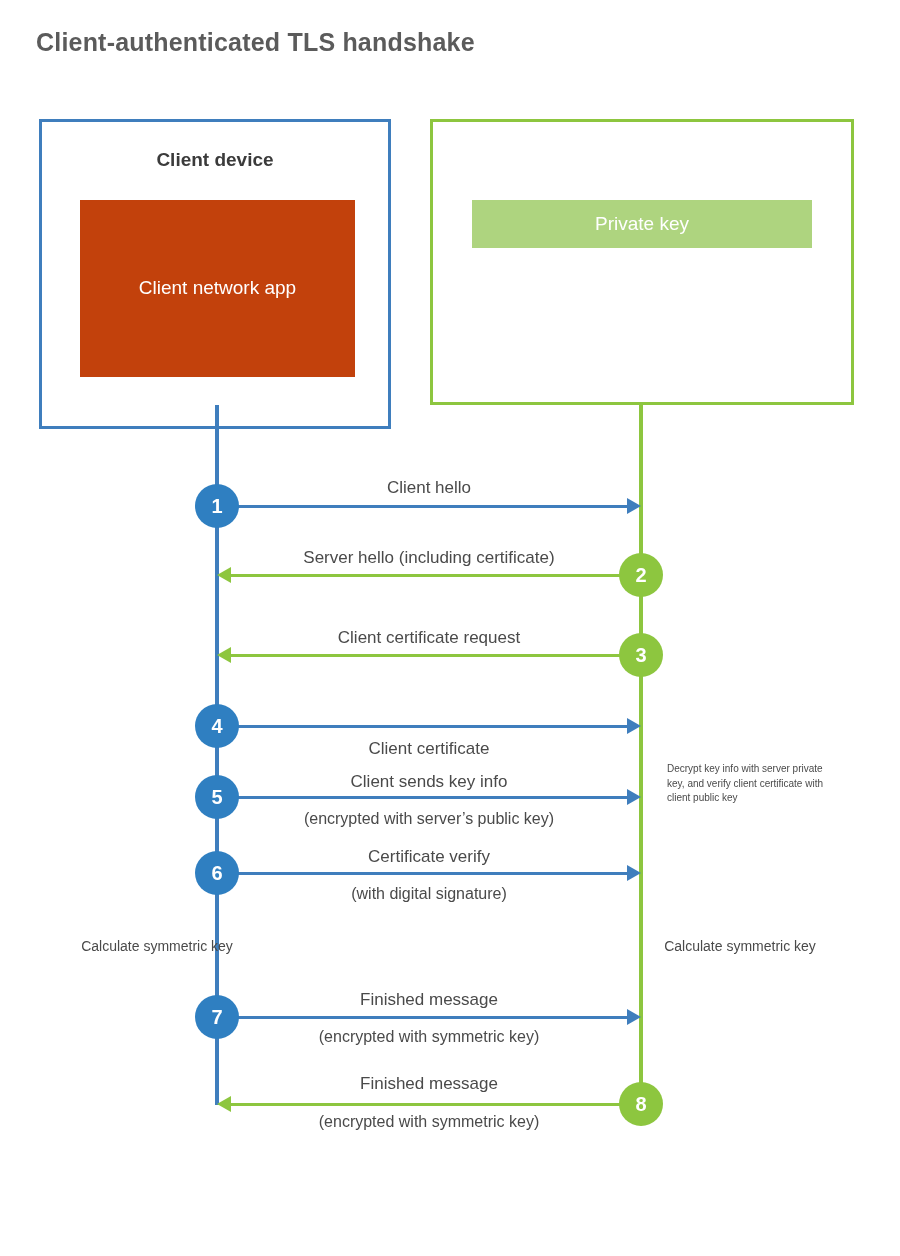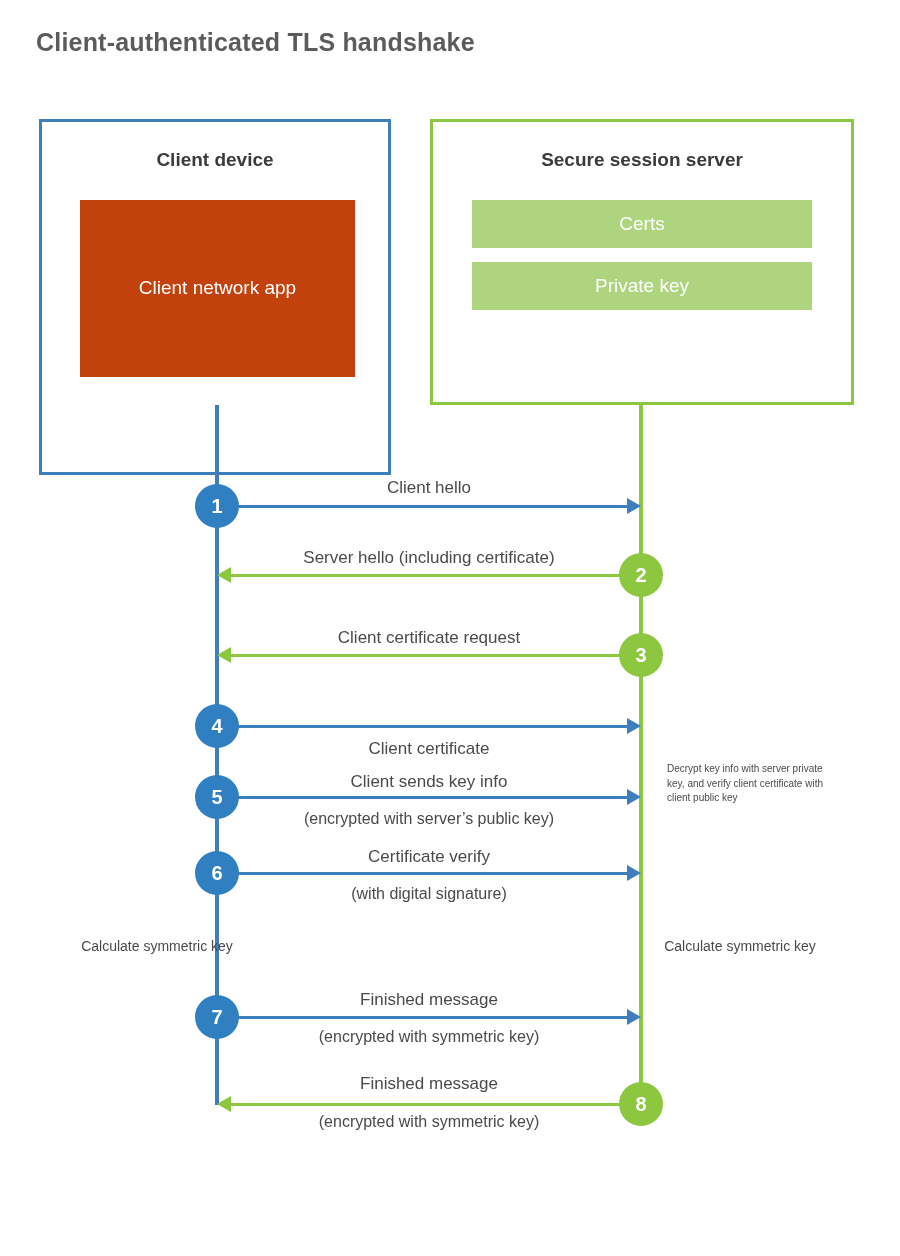--- a/index.html
+++ b/index.html
@@ -31,21 +31,21 @@
   
   .actor-box {
     position: absolute;
     box-sizing: border-box;
     background: #ffffff;
   }
   #client-box {
     left: 39px;
     top: 119px;
     width: 352px;
-    height: 356px;
+    height: 310px;
     border: 3px solid #3f7ebd;
   }
   #server-box {
     left: 430px;
     top: 119px;
     width: 424px;
     height: 286px;
     border: 3px solid #8dc63f;
   }
   .actor-title {
@@ -182,23 +182,21 @@
 <body>
 
 <div id="page-title">Client-authenticated TLS handshake</div>
 
 <div class="actor-box" id="client-box">
   <div class="actor-title">Client device</div>
   <div id="client-app">Client network app</div>
 </div>
 
 <div class="actor-box" id="server-box">
-  <div class="actor-title">Secure session server</div>
   <div id="server-modules">
-    <div class="server-module">Certs</div>
     <div class="server-module">Private key</div>
   </div>
 </div>
 
 <div class="lifeline" id="client-lifeline"></div>
 <div class="lifeline" id="server-lifeline"></div>
 
 <div class="step arrow-blue">
   <div class="step-label" style="left:217px; top:478px; width:424px;">Client hello</div>
   <div class="arrow-line" style="left:217px; top:505px; width:410px;"></div>

